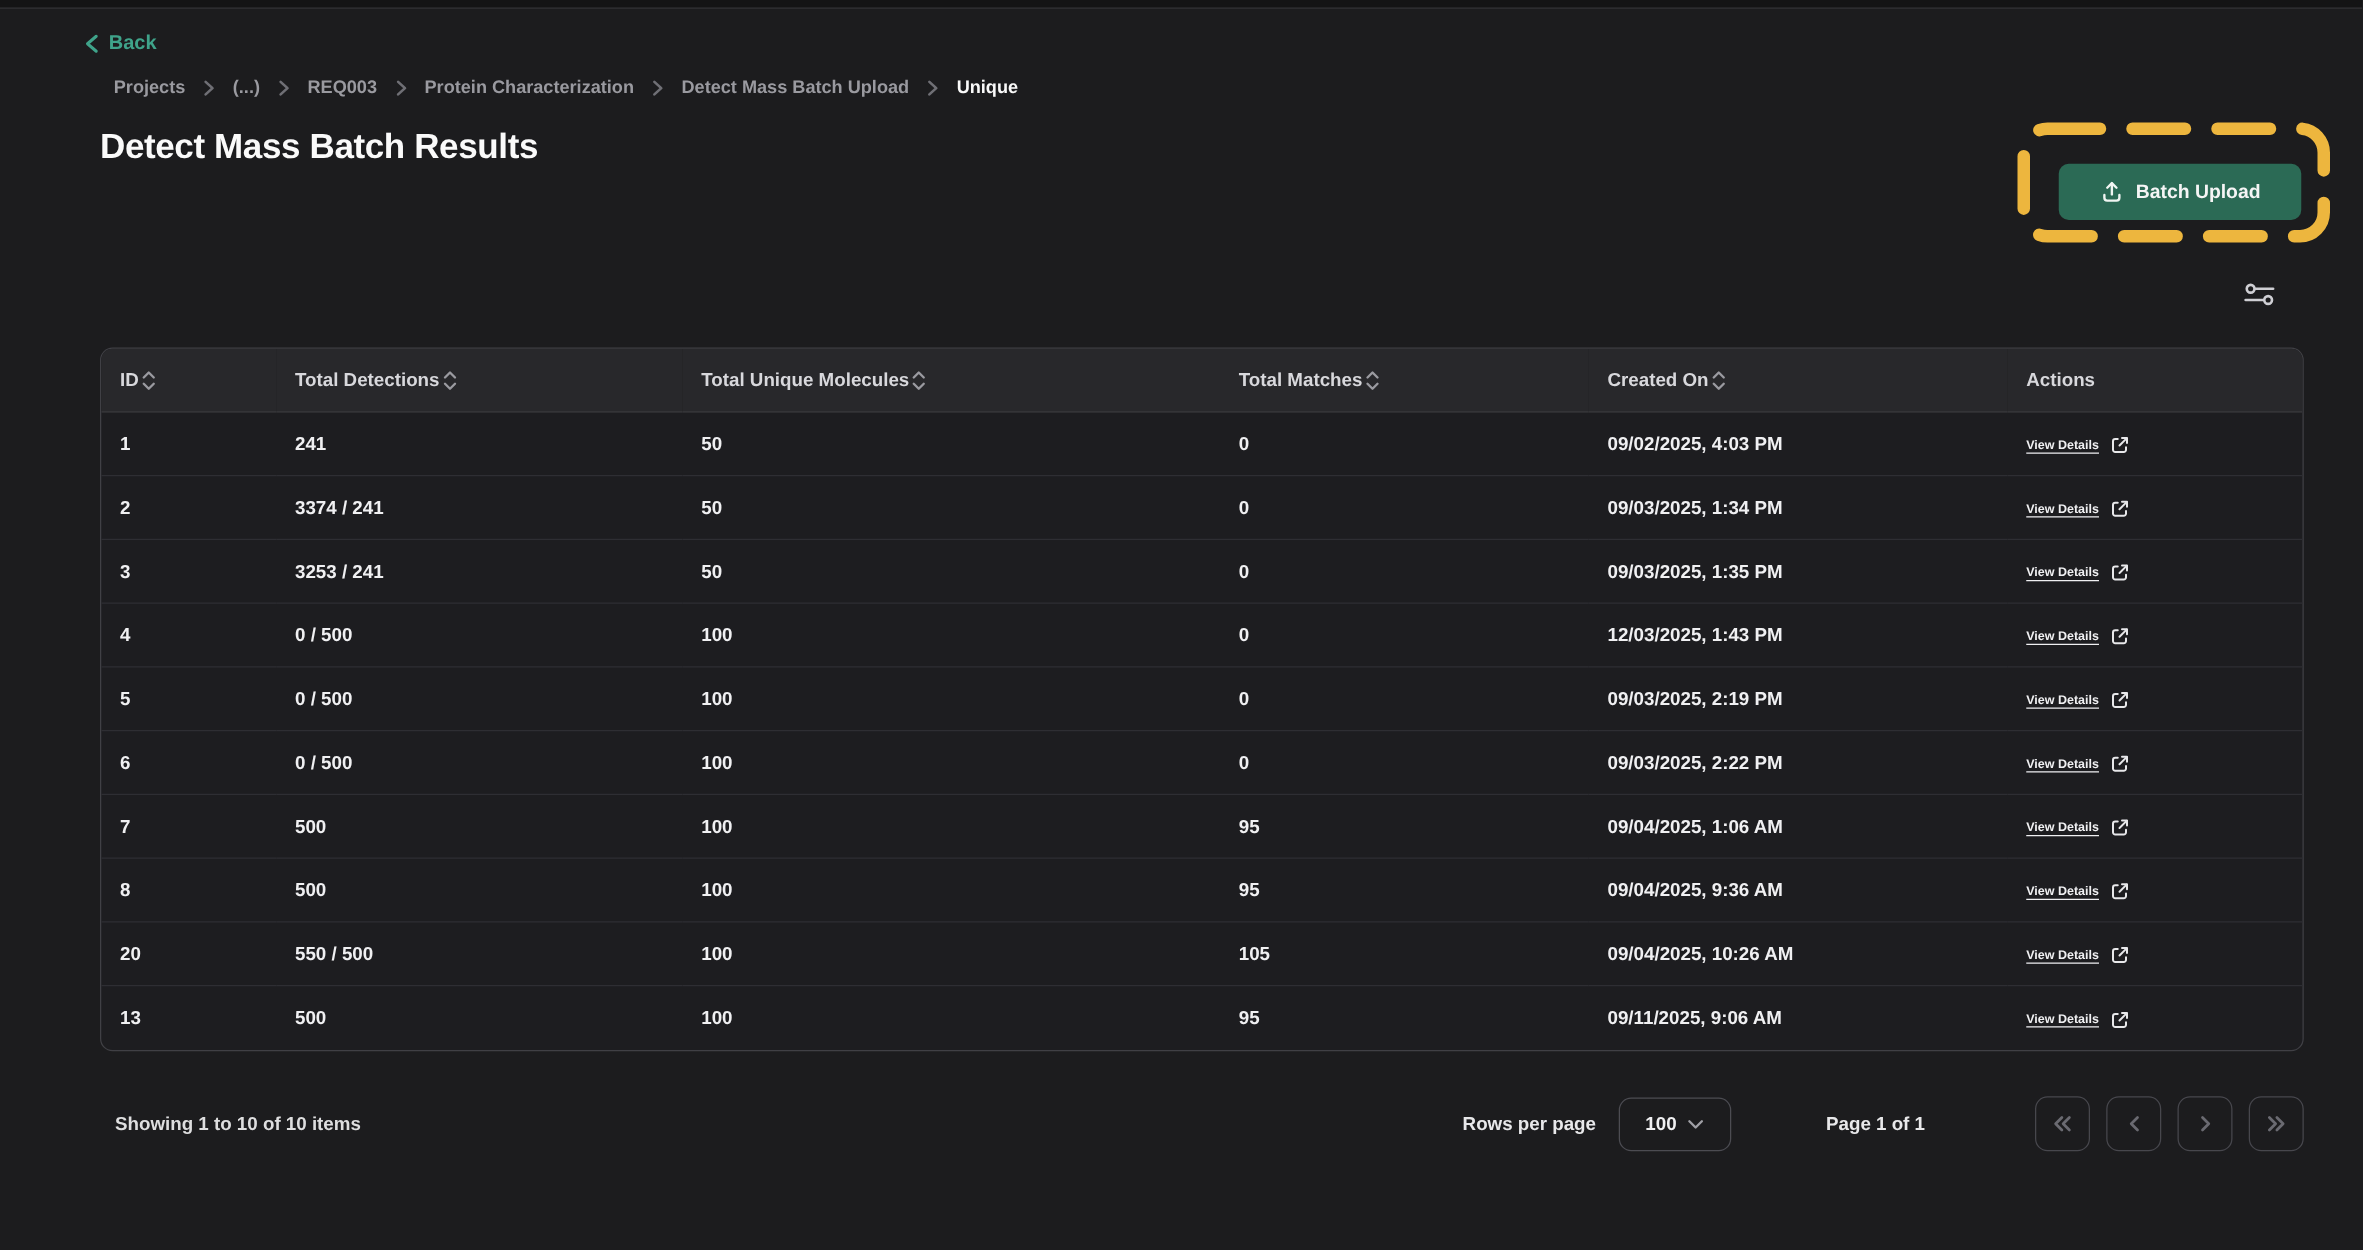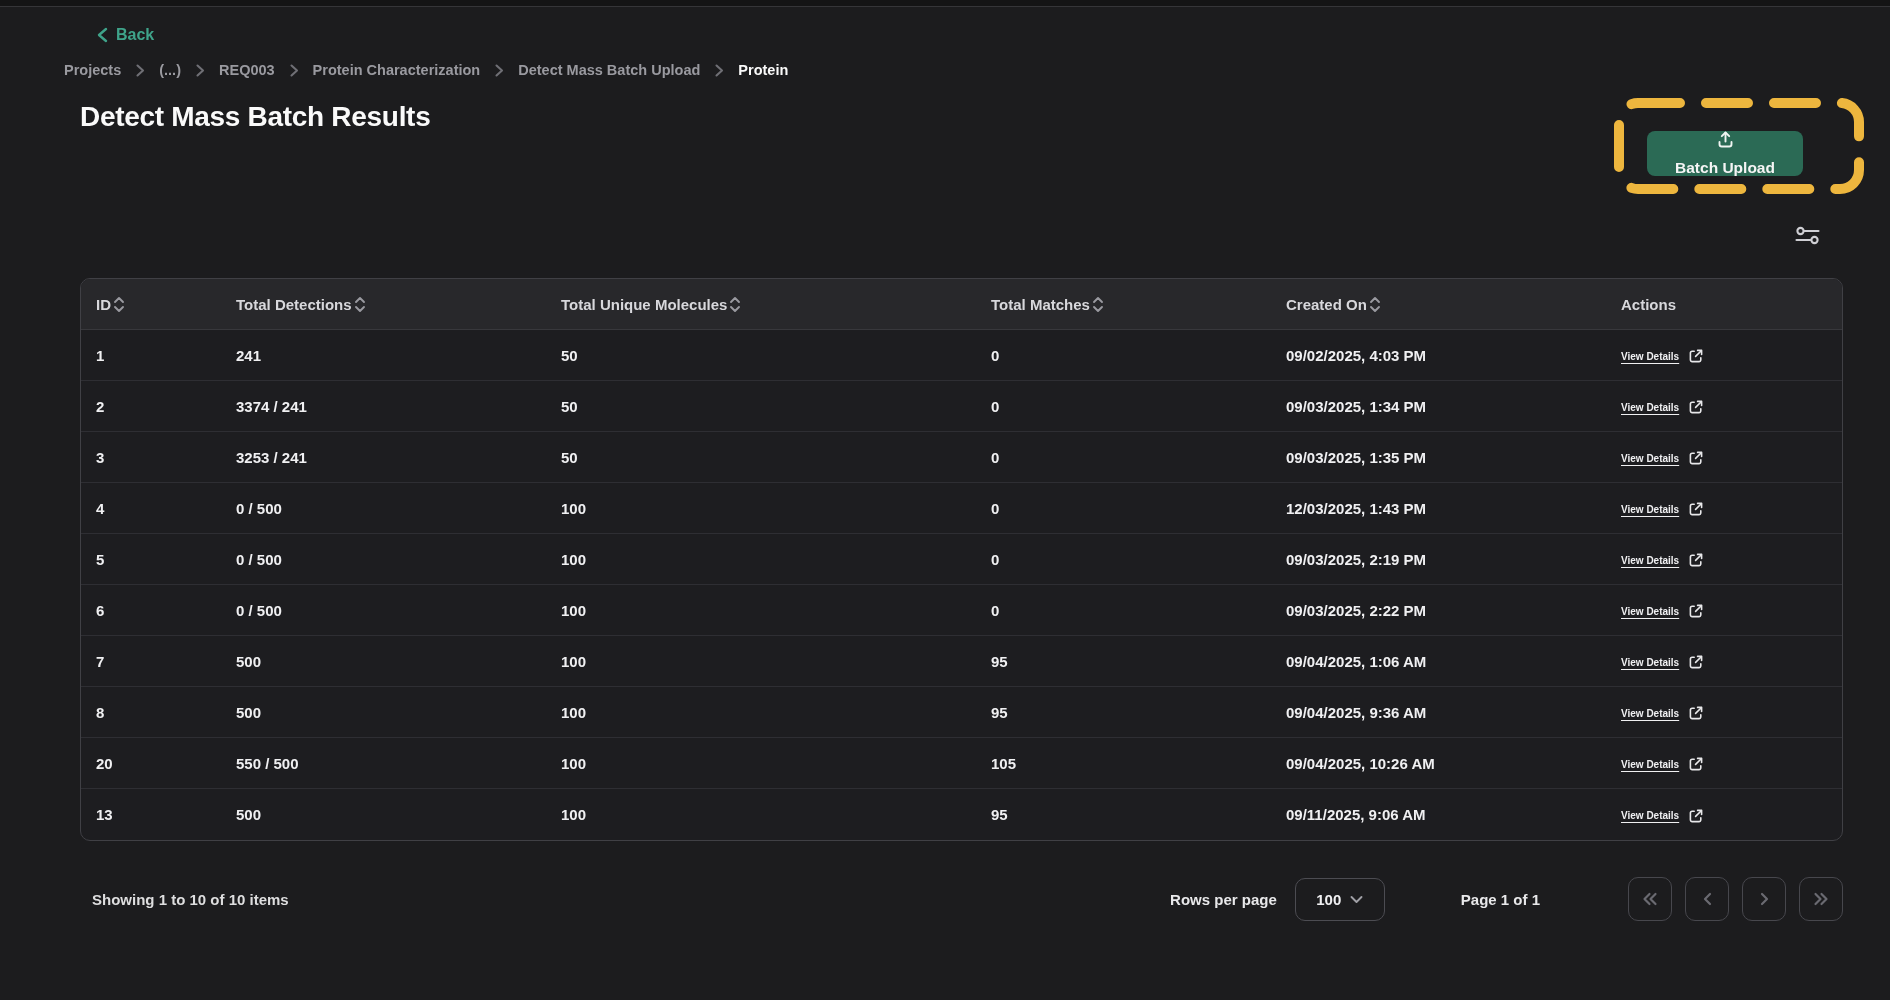--- a/index.html
+++ b/index.html
@@ -9,44 +9,43 @@
     font-family: "Liberation Sans", "DejaVu Sans", sans-serif;
     color: #f2f2f2;
     overflow: hidden;
     position: relative;
   }
   .top-strip {
     position: absolute; top: 0; left: 0; right: 0; height: 7px;
     background: #141415; border-bottom: 1px solid #353538;
   }
   .back-link {
-    position: absolute; left: 96px; top: 26px;
+    position: absolute; left: 67px; top: 26px;
     display: inline-flex; align-items: center; gap: 7px;
     color: #3fa38a; font-size: 16px; font-weight: 600; cursor: pointer;
     text-decoration: none;
   }
   .breadcrumb {
-    position: absolute; left: 64px; top: 62px;
+    position: absolute; left: 91px; top: 62px;
     display: flex; align-items: center; gap: 14px;
     font-size: 14.5px; font-weight: 600; color: #9a9aa0;
   }
   .breadcrumb .crumb { cursor: pointer; }
   .breadcrumb .sep { display: flex; align-items: center; }
   .breadcrumb .current { color: #fafafa; font-weight: 700; }
   .page-title {
     position: absolute; left: 80px; top: 101px;
     font-size: 28px; font-weight: 700; letter-spacing: -0.3px; color: #fafafa;
   }
   .upload-btn {
-    position: absolute; left: 1647px; top: 131px; width: 156px; height: 45px;
+    position: absolute; left: 1647px; top: 131px; width: 194px; height: 45px;
     background: #2b6a55; border: none; border-radius: 8px;
     display: flex; align-items: center; justify-content: center; gap: 10px;
     color: #f5f5f5; font-size: 15.5px; font-weight: 600; cursor: pointer;
     font-family: inherit;
-    flex-direction: column;
   }
   .annotation-box {
     position: absolute; left: 1613px; top: 97px; width: 252px; height: 98px;
     pointer-events: none;
   }
   .filter-btn {
     position: absolute; right: 66px; top: 220px;
     width: 34px; height: 30px; display: flex; align-items: center; justify-content: center;
     background: transparent; border: none; cursor: pointer;
   }
@@ -136,21 +135,21 @@
       <svg width="10" height="13" viewBox="0 0 10 13" fill="none" stroke="#6f6f75" stroke-width="2.1" stroke-linecap="round" stroke-linejoin="round">
         <path d="M2.5 1.5 L8 6.5 L2.5 11.5"></path>
       </svg>
     </span>
   <span class="crumb">Detect Mass Batch Upload</span>
   <span class="sep">
       <svg width="10" height="13" viewBox="0 0 10 13" fill="none" stroke="#6f6f75" stroke-width="2.1" stroke-linecap="round" stroke-linejoin="round">
         <path d="M2.5 1.5 L8 6.5 L2.5 11.5"></path>
       </svg>
     </span>
-  <span class="current">Protein</span>
+  <span class="current">Unique</span>
 </nav>
 
 <h1 class="page-title">Detect Mass Batch Results</h1>
 
 <button class="upload-btn">
   <span>
     <svg width="19" height="19" viewBox="0 0 19 19" fill="none" stroke="#f0f5f2" stroke-width="1.9" stroke-linecap="round" stroke-linejoin="round">
       <path d="M9.5 11.5 V2.8"></path>
       <path d="M5.8 6.2 L9.5 2.5 L13.2 6.2"></path>
       <path d="M3.5 12 v2.2 a2.3 2.3 0 0 0 2.3 2.3 h7.4 a2.3 2.3 0 0 0 2.3 -2.3 V12"></path>

